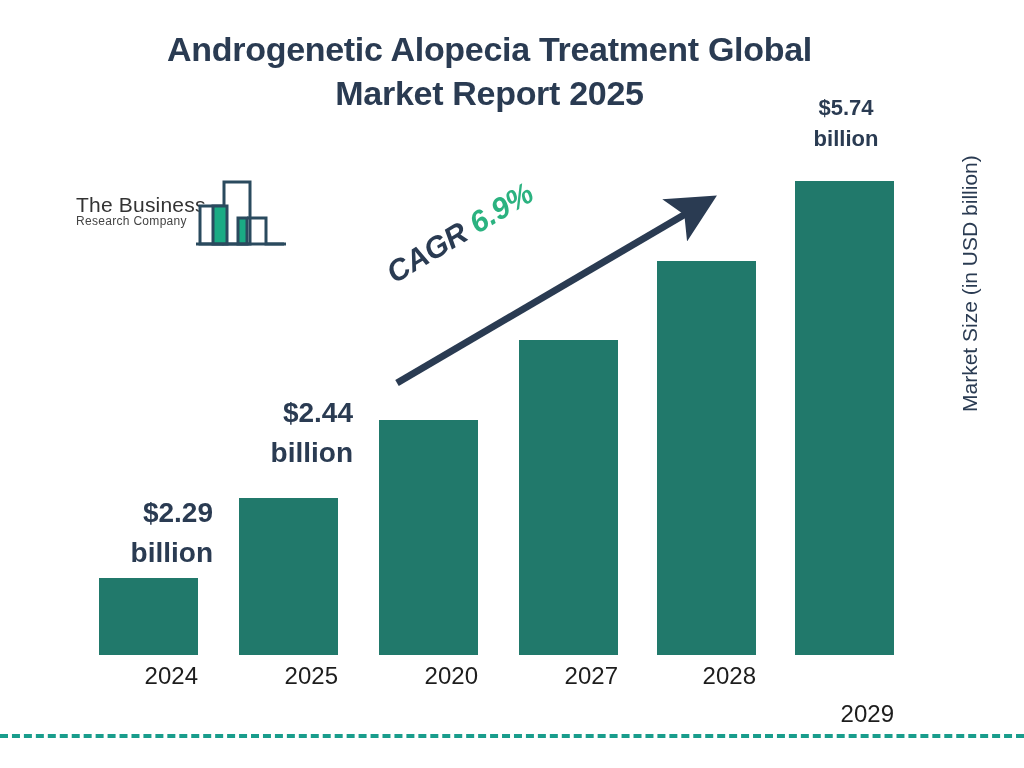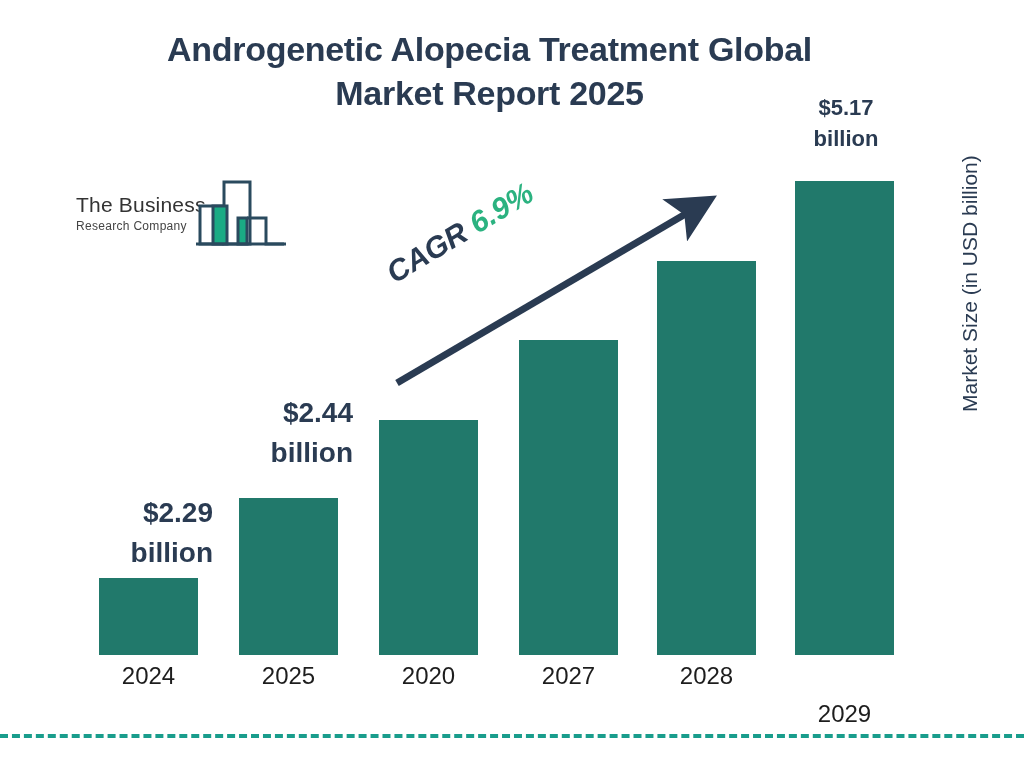--- a/index.html
+++ b/index.html
@@ -25,35 +25,35 @@
   .top-callout{
     position:absolute;left:786px;top:92px;width:120px;
     text-align:center;color:#2a3b52;
     font-size:22px;font-weight:bold;line-height:1.42;
   }
 
   
   .logo{position:absolute;left:76px;top:186px;width:210px;height:70px;}
   .logo-text{position:absolute;left:0;top:8px;width:130px;color:#3a3a3a;}
   .logo-line1{font-size:21px;line-height:1.0;color:#333;font-family:"Liberation Sans", sans-serif;letter-spacing:0.2px;}
-  .logo-line2{font-size:12px;line-height:1.0;margin-top:5px;color:#444;letter-spacing:0.3px;}
+  .logo-line2{font-size:12px;line-height:1.0;color:#444;letter-spacing:0.3px;}
   .logo-mark{position:absolute;left:120px;top:-8px;}
 
   
   .plot{position:absolute;left:0;top:0;width:1024px;height:768px;}
 
   .bar{
     position:absolute;background:#21796b;width:99px;
   }
   .bar-label{
     position:absolute;width:130px;text-align:right;
     color:#2a3b52;font-size:28px;font-weight:bold;line-height:1.42;
   }
   .xtick{
-    position:absolute;top:662px;width:99px;text-align:center;
+    position:absolute;top:662px;width:99px;text-align:right;
     color:#1d1d1d;font-size:24px;font-weight:normal;
     font-family:"Liberation Sans", sans-serif;
   }
 
   
   .cagr-svg{position:absolute;left:0;top:0;width:1024px;height:768px;pointer-events:none;}
   .cagr-text{
     position:absolute;left:398px;top:256px;
     transform:rotate(-31deg);transform-origin:left bottom;
     font-size:30px;font-weight:bold;white-space:nowrap;
@@ -80,21 +80,21 @@
 <body>
 
 <div id="stage">
 
   <div class="title">
     <span>Androgenetic Alopecia Treatment Global</span>
     <span class="l2">Market Report 2025</span>
   </div>
 
   <div class="top-callout">
-    <div>$5.17</div>
+    <div>$5.74</div>
     <div>billion</div>
   </div>
 
   <div class="logo">
     <div class="logo-text">
       <div class="logo-line1">The Business</div>
       <div class="logo-line2">Research Company</div>
     </div>
     <svg class="logo-mark" width="90" height="80" viewBox="0 0 90 80">
 

